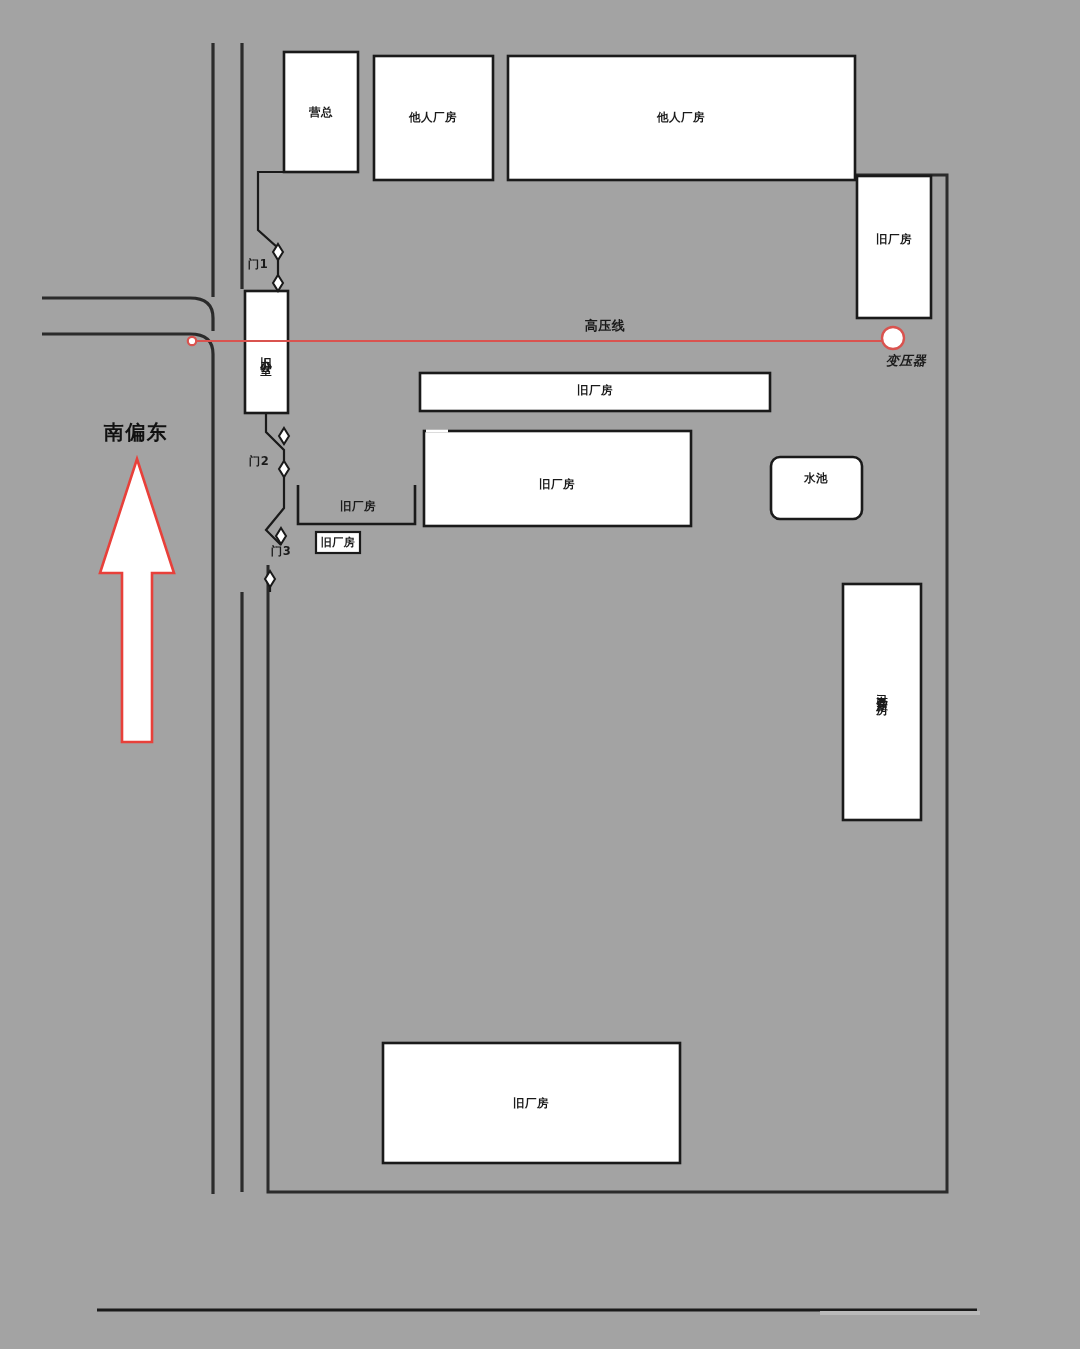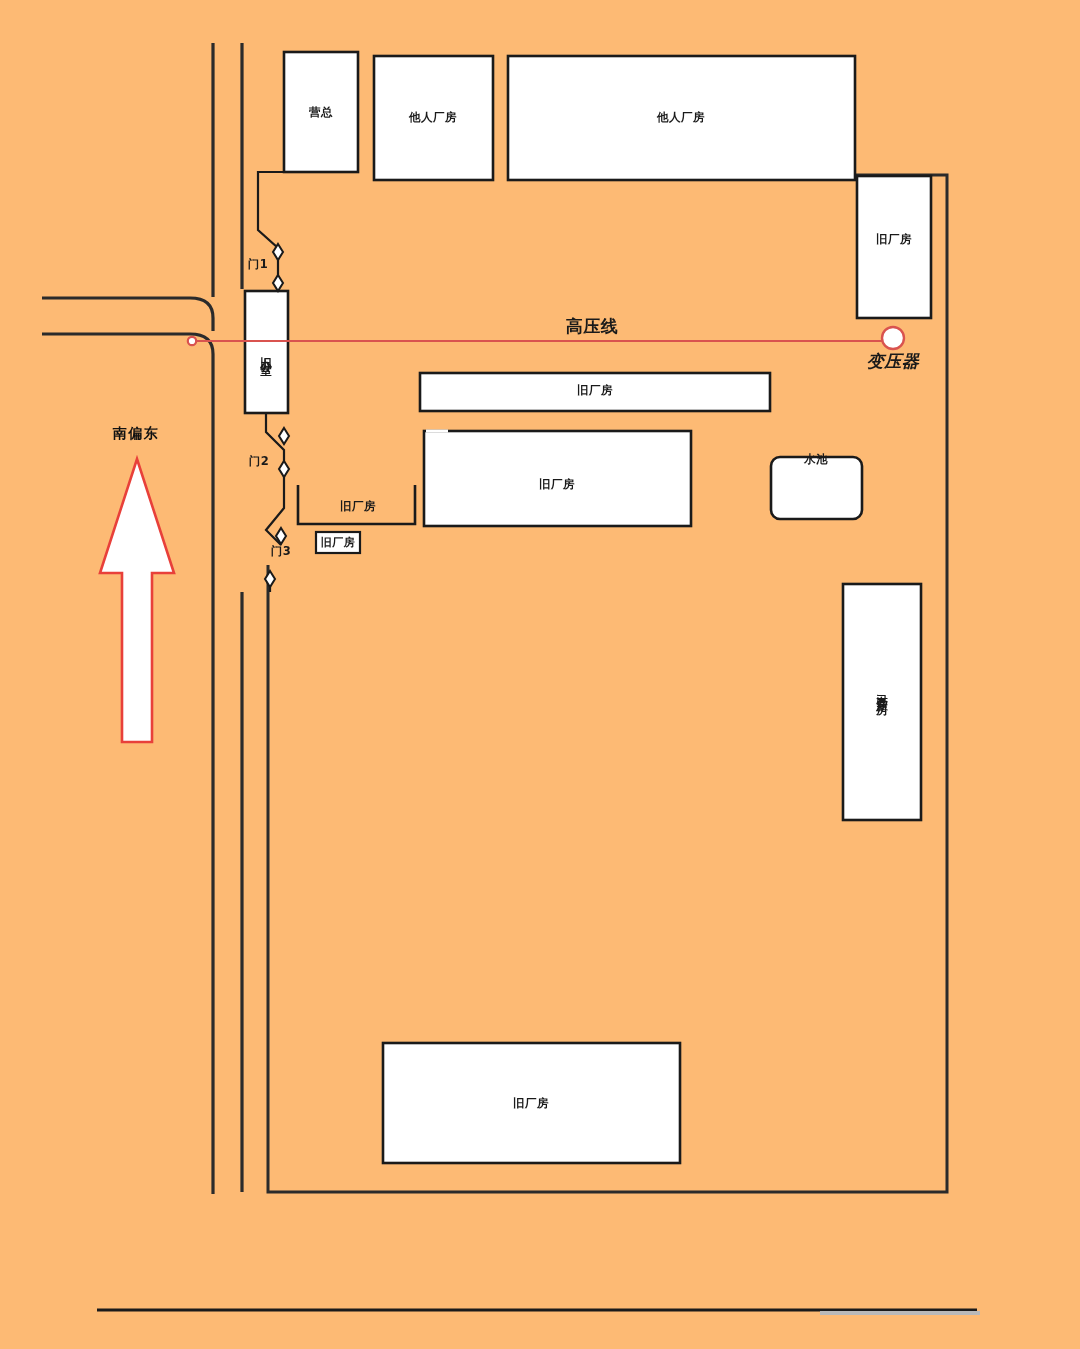--- a/index.html
+++ b/index.html
@@ -11,21 +11,21 @@
     width: 1080px;
     height: 1349px;
     font-family: "DejaVu Sans", "Liberation Sans", sans-serif;
     overflow: hidden;
     position: relative;
   }
   #stage {
     position: relative;
     width: 1080px;
     height: 1349px;
-    background: #fdba74;
+    background: #a3a3a3;
   }
   #plan-svg {
     position: absolute;
     left: 0;
     top: 0;
     width: 1080px;
     height: 1349px;
   }
   .lbl {
     position: absolute;
@@ -42,23 +42,23 @@
     text-align: center;
   }
   .lbl.vert {
     writing-mode: vertical-rl;
     text-orientation: upright;
     letter-spacing: 2px;
     line-height: 1.05;
   }
   .b-label { font-size: 11.5px; }
   .gate-label { font-size: 11.5px; font-weight: 700; }
-  .hv-label { font-size: 17px; }
+  .hv-label { font-size: 13px; margin-left: 13px; }
   .compass-label {
-    font-size: 14px;
+    font-size: 20px;
     color: #111;
     font-weight: 700;
     letter-spacing: 1.5px;
   }
   .small-box-label {
     font-size: 11px;
     font-weight: 700;
   }
   #title-bar {
     position: absolute;
@@ -161,21 +161,21 @@
   <div class="lbl center vert b-label" style="left:266px; top:352px;">旧办公室</div>
 
   <div class="lbl center b-label" style="left:595px; top:391px;">旧厂房</div>
 
   <div class="lbl center b-label" style="left:557px; top:485px;">旧厂房</div>
 
   <div class="lbl center b-label" style="left:358px; top:507px;">旧厂房</div>
 
   <div class="lbl center small-box-label" style="left:338px; top:543px;">旧厂房</div>
 
-  <div class="lbl center b-label" style="left:816px; top:460px;">水池</div>
+  <div class="lbl center b-label" style="left:816px; top:479px;">水池</div>
 
   <div class="lbl center vert b-label" style="left:882px; top:690px;">已有新厂房</div>
 
   <div class="lbl center b-label" style="left:531px; top:1104px;">旧厂房</div>
 
   <div class="lbl center gate-label" style="left:258px; top:265px;">门1</div>
 
   <div class="lbl center gate-label" style="left:259px; top:450px;margin-top:12px;">门2</div>
 
   <div class="lbl center gate-label" style="left:281px; top:552px;">门3</div>

